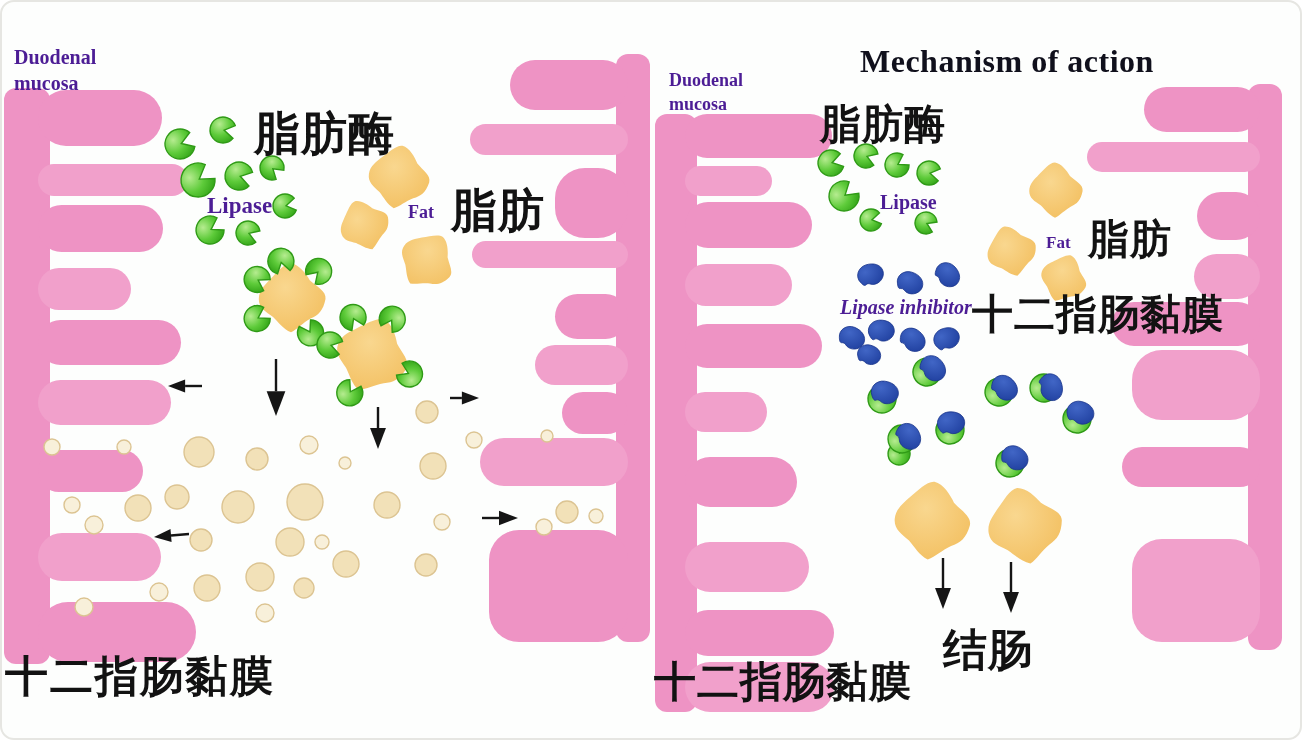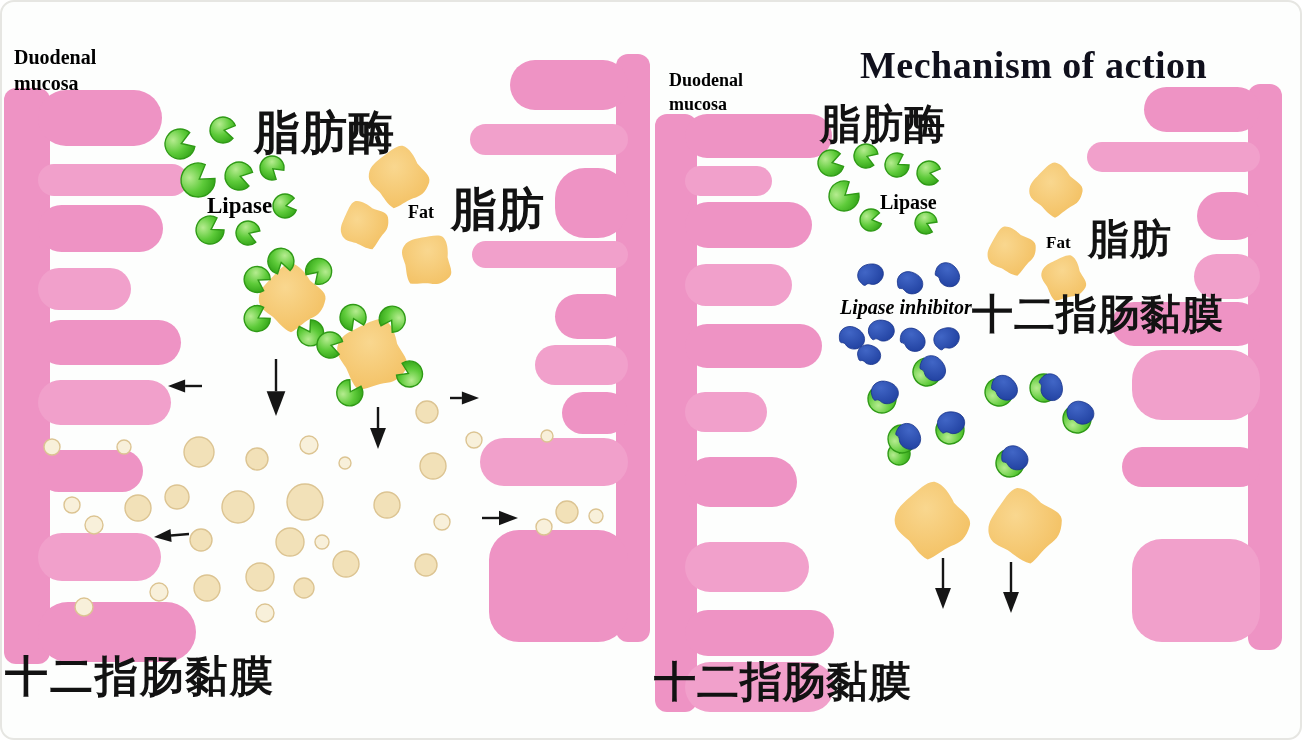--- a/index.html
+++ b/index.html
@@ -8,33 +8,33 @@
     width:1302px;height:740px;
     background:#fdfefd;
     border:2px solid #e6e6e2;
     border-radius:14px;
     overflow:hidden;
     box-sizing:border-box;
     font-family:"Liberation Sans",sans-serif;
   }
   #fig{position:absolute;left:0;top:0;}
   .lbl{position:absolute;white-space:nowrap;z-index:5;}
-  .serif{font-family:"Liberation Serif",serif;font-weight:700;color:#000000;}
-  .cjk{font-family:Liberation Serif, serif;font-weight:900;color:#121212;letter-spacing:1px;line-height:1;}
+  .serif{font-family:"Liberation Serif",serif;font-weight:700;color:#4c1d95;}
+  .cjk{font-family:Liberation Sans, sans-serif;font-weight:900;color:#121212;letter-spacing:1px;line-height:1;}
   .title{font-family:"Liberation Serif",serif;font-weight:700;color:#10101c;letter-spacing:0.5px;}
 
   .l-title{left:250px;top:20px;font-size:31px;}
   .l-duo{left:12px;top:42px;font-size:20px;line-height:26px;}
   .l-lipase-cn{left:252px;top:108px;font-size:46px;}
   .l-lipase-en{left:205px;top:191px;font-size:23px;}
   .l-fat-en{left:406px;top:200px;font-size:18px;}
   .l-fat-cn{left:449px;top:185px;font-size:46px;}
   .l-bottom-cn{left:3px;top:653px;font-size:43px;letter-spacing:2px;}
 
-  .r-title{left:858px;top:41px;font-size:38px;}
+  .r-title{left:858px;top:41px;font-size:32px;}
   .r-duo{left:667px;top:66px;font-size:18px;line-height:24px;}
   .r-lipase-cn{left:818px;top:102px;font-size:41px;}
   .r-lipase-en{left:878px;top:189px;font-size:20px;}
   .r-fat-en{left:1044px;top:231px;font-size:17px;}
   .r-fat-cn{left:1086px;top:217px;font-size:41px;}
   .r-inhib-en{left:838px;top:294px;font-size:20px;font-style:italic;}
   .r-inhib-cn{left:970px;top:292px;font-size:41px;}
   .r-colon-cn{left:941px;top:626px;font-size:44px;}
   .r-bottom-cn{left:652px;top:659px;font-size:42px;letter-spacing:1px;}
 </style>
@@ -271,14 +271,15 @@
     <div>Duodenal</div>
     <div>mucosa</div>
   </div>
 
   <div class="lbl cjk r-lipase-cn">脂肪酶</div>
   <div class="lbl serif r-lipase-en">Lipase</div>
   <div class="lbl serif r-fat-en">Fat</div>
   <div class="lbl cjk r-fat-cn">脂肪</div>
   <div class="lbl serif r-inhib-en">Lipase inhibitor</div>
   <div class="lbl cjk r-inhib-cn">十二指肠黏膜</div>
+  <div class="lbl cjk r-colon-cn">结肠</div>
   <div class="lbl cjk r-bottom-cn">十二指肠黏膜</div>
 </div>
 
 </body></html>

